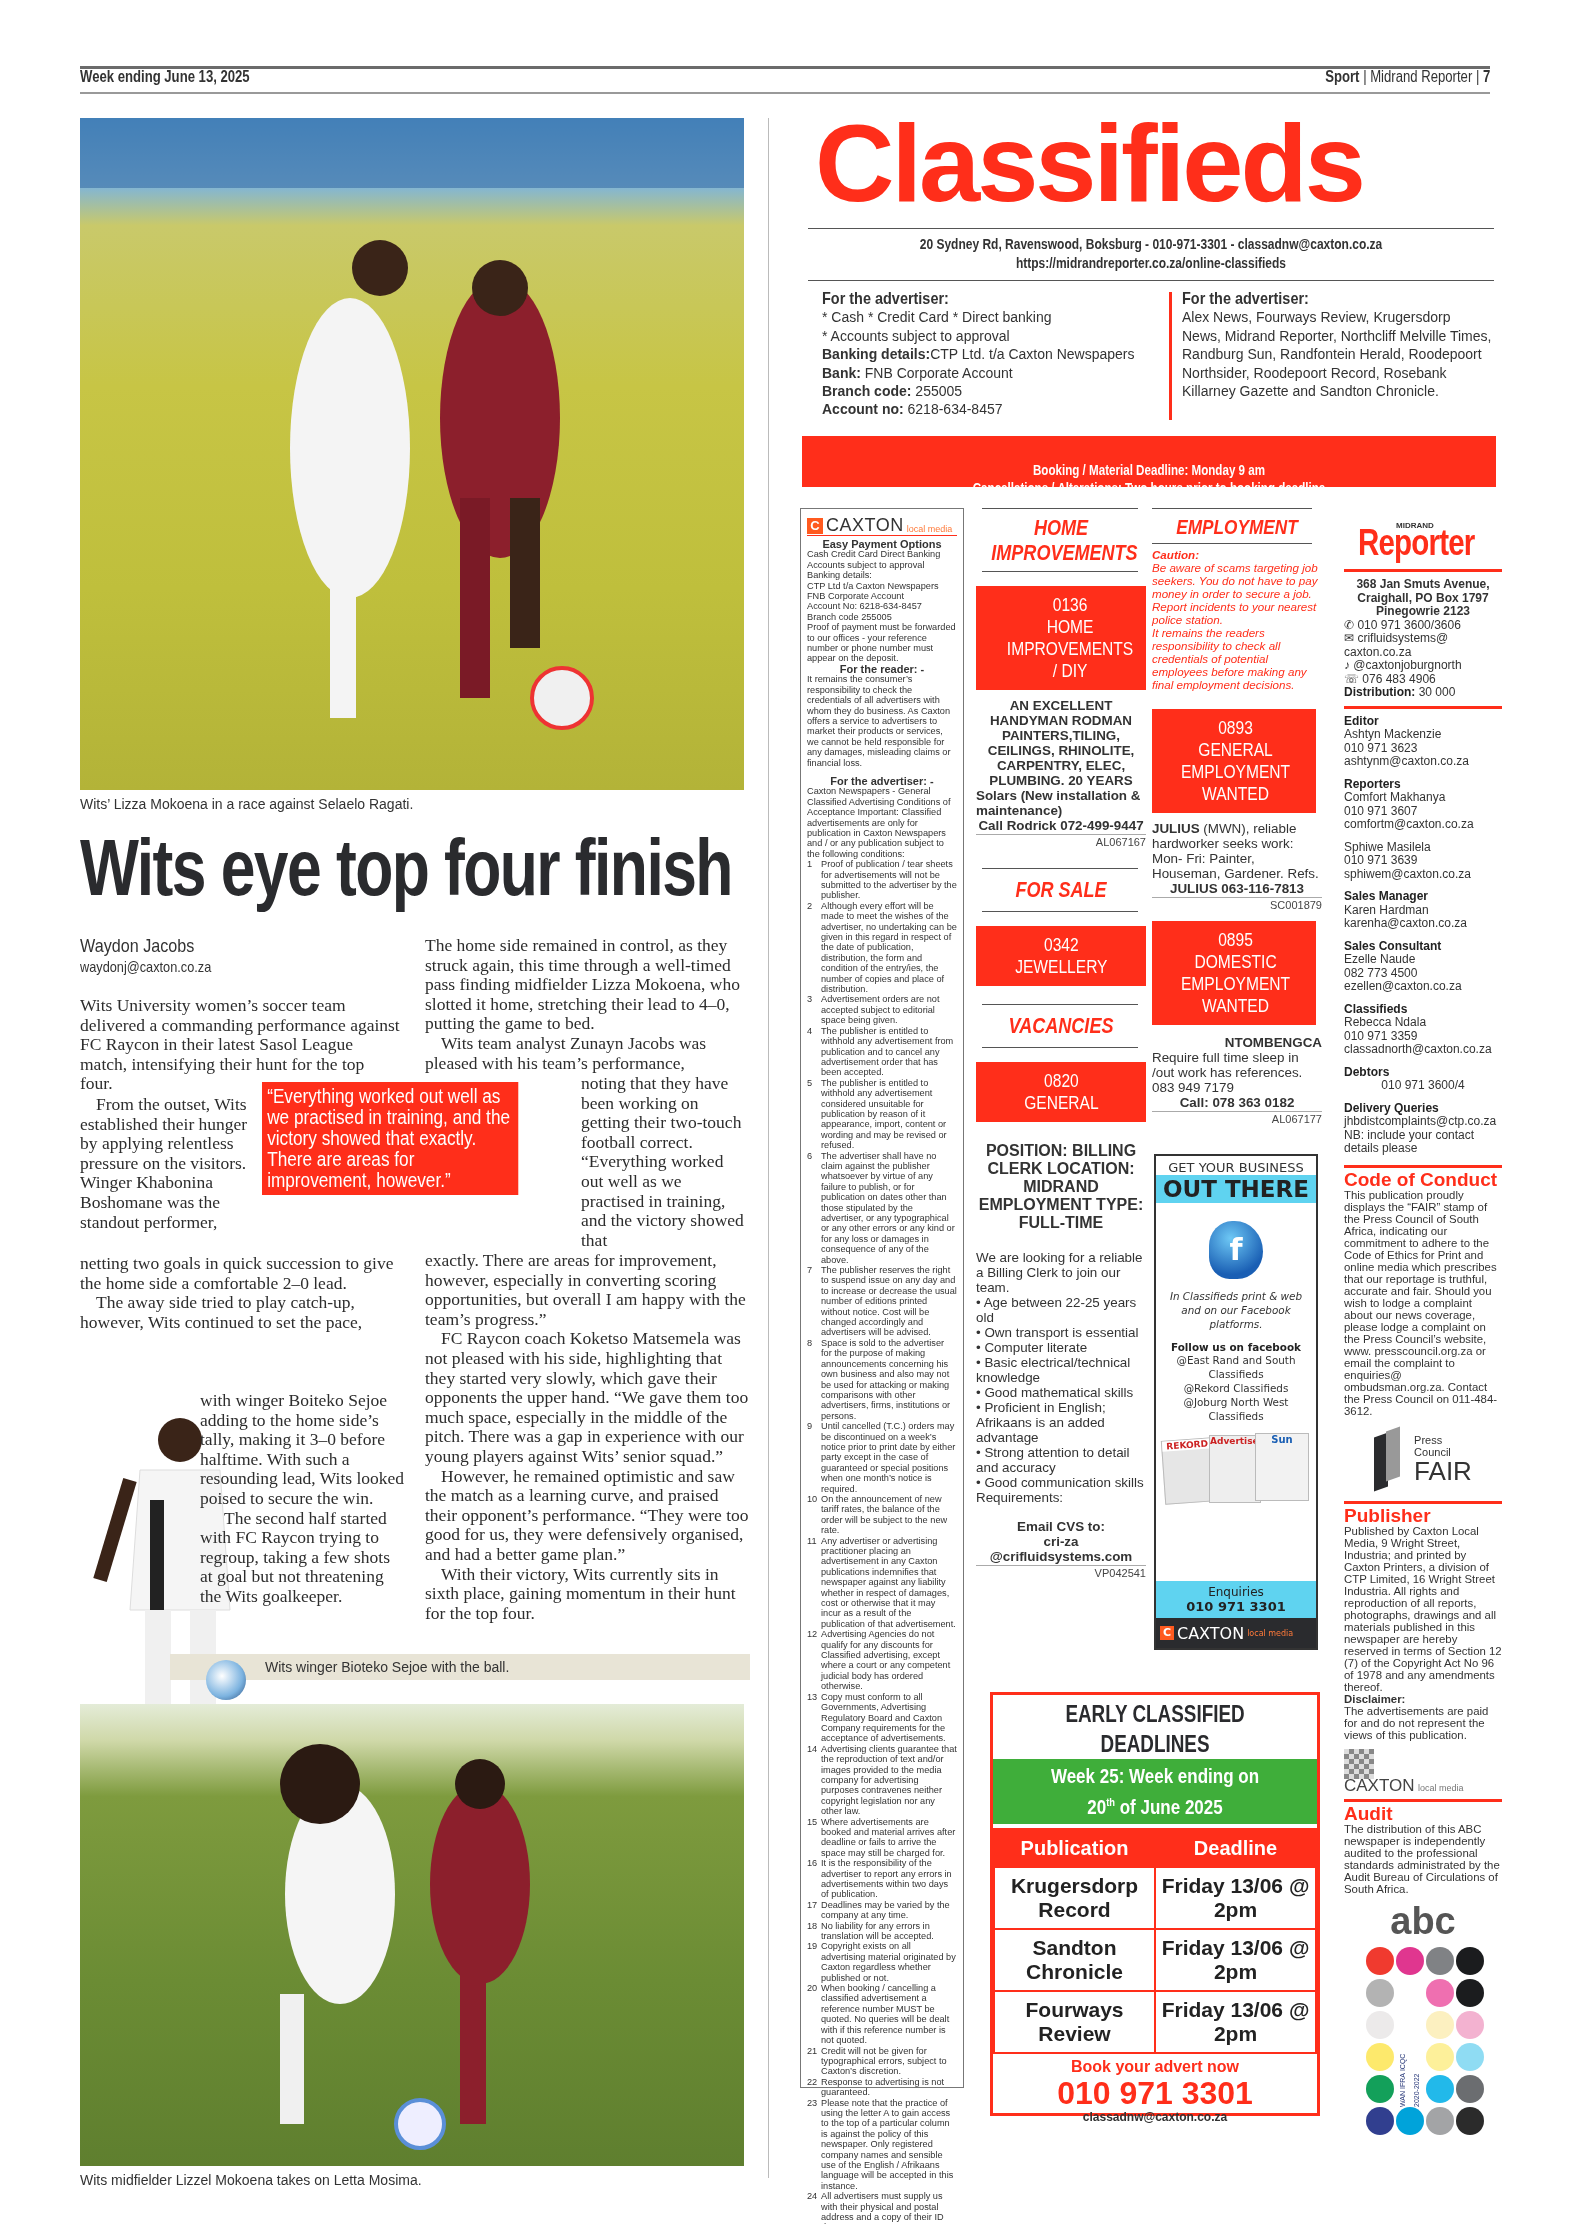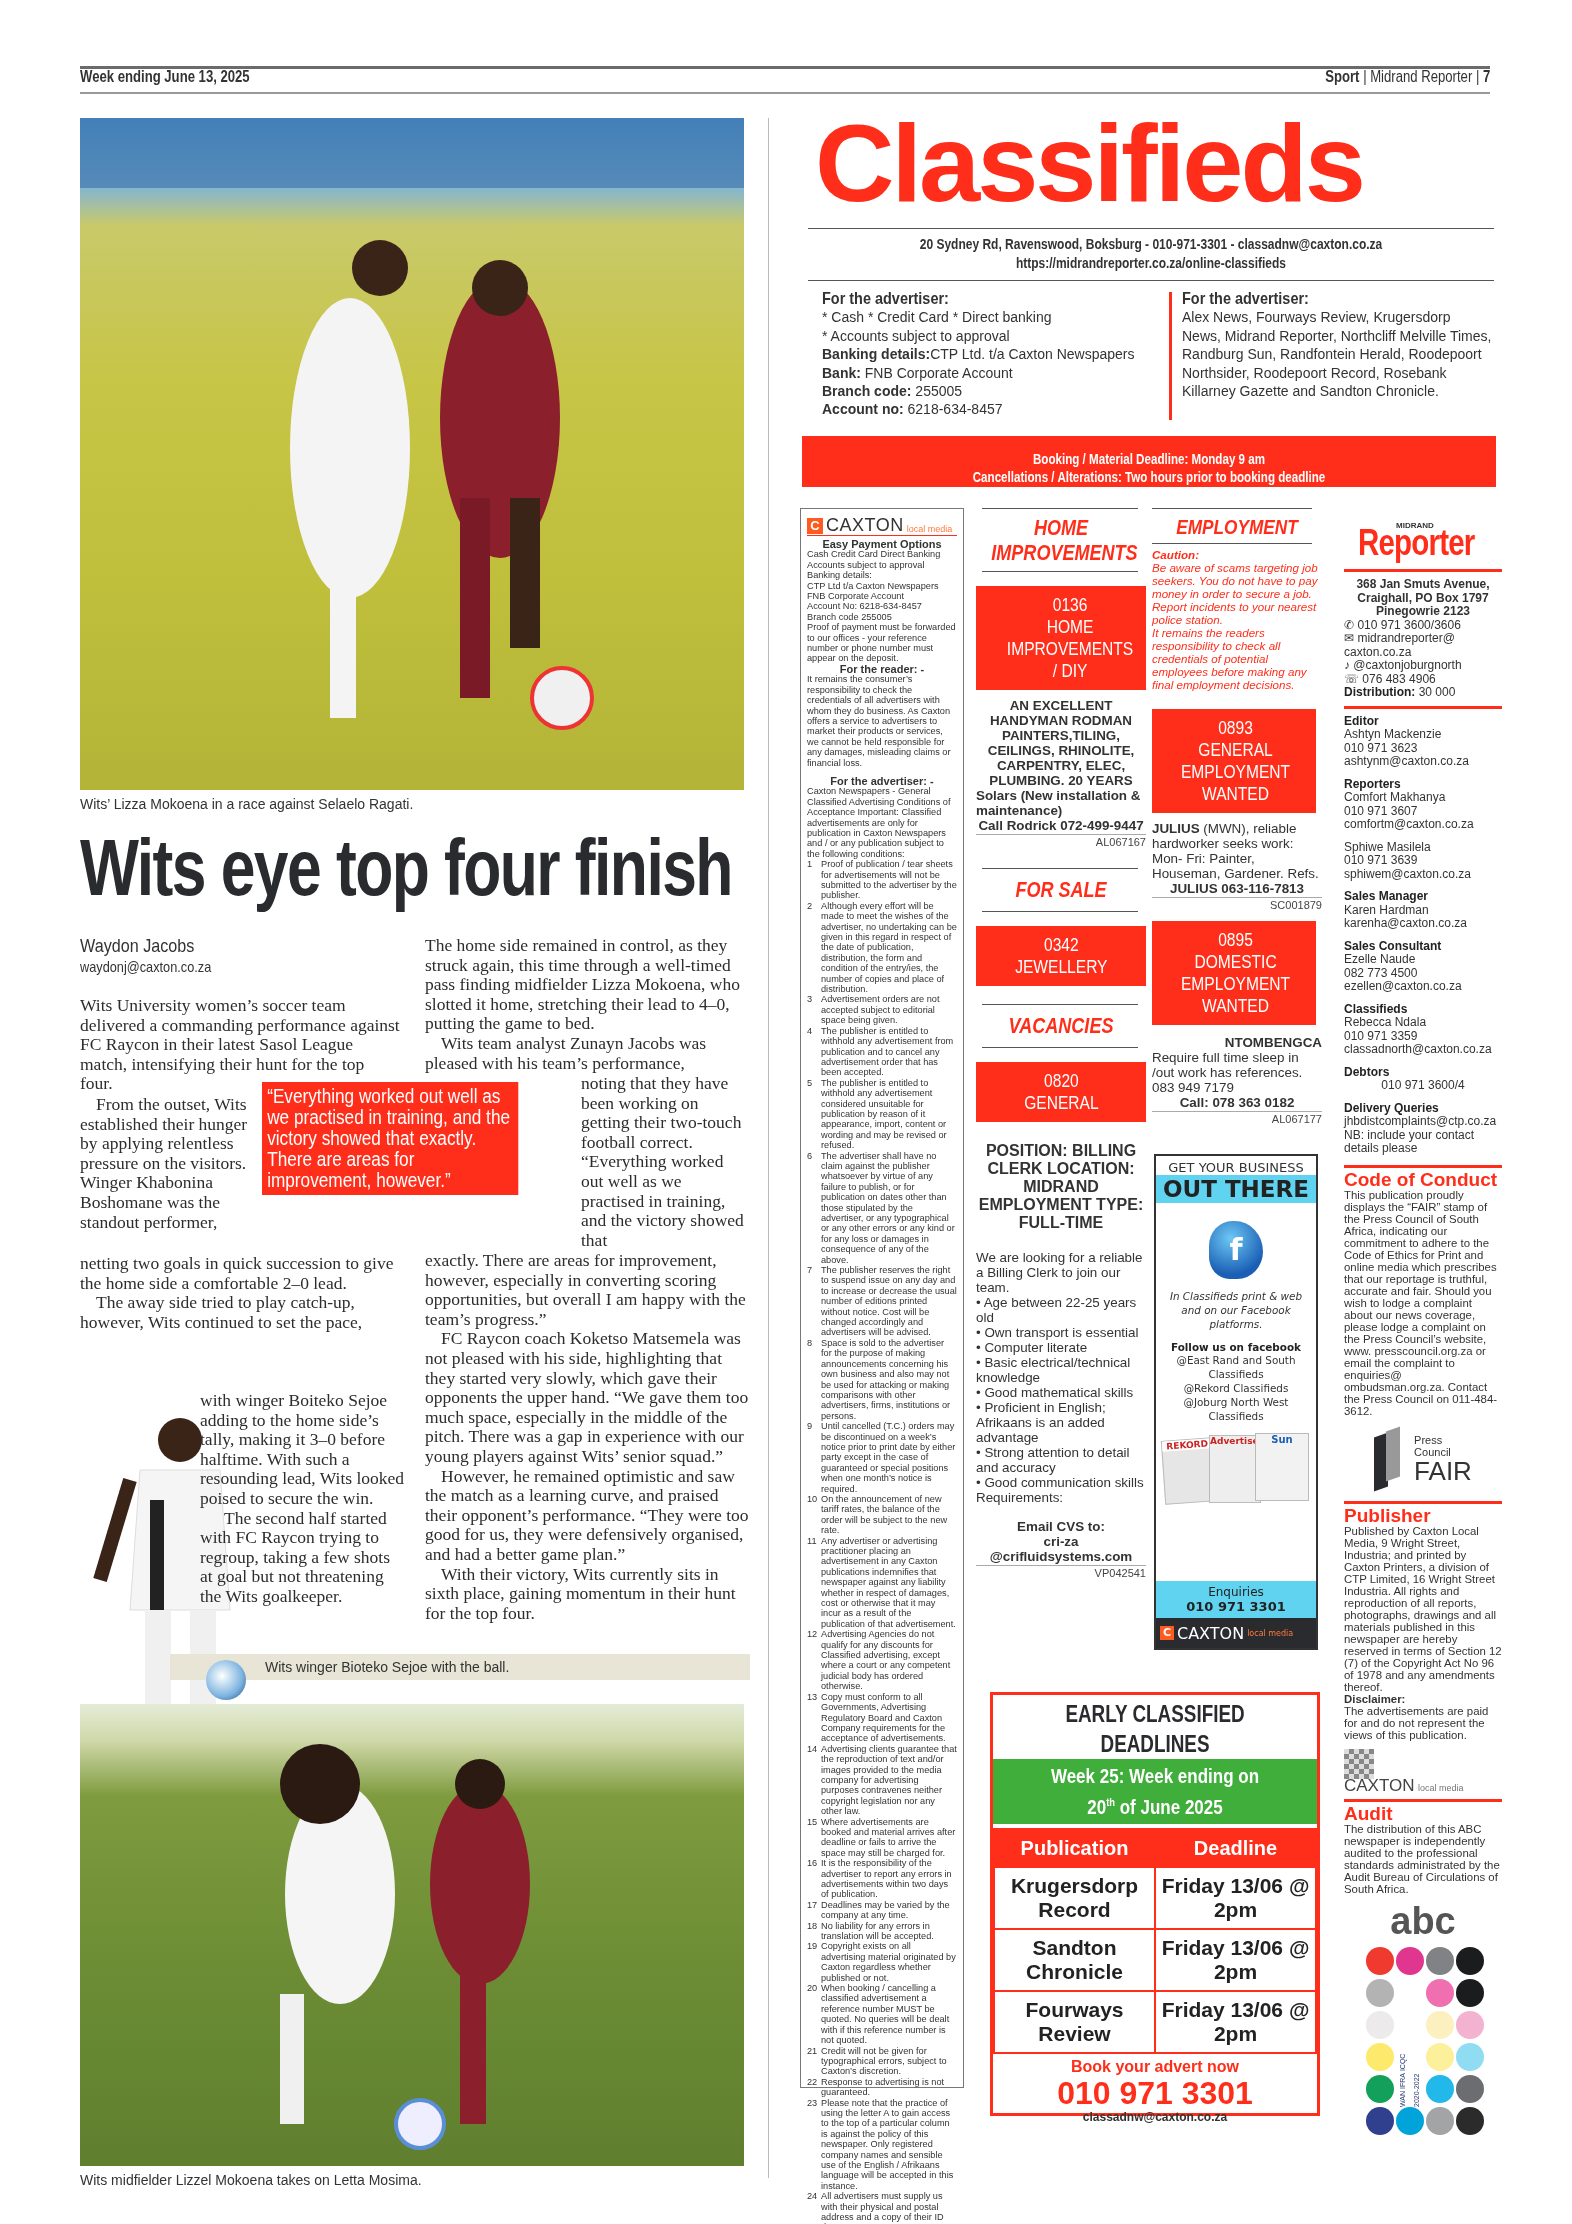--- a/index.html
+++ b/index.html
@@ -142,21 +142,21 @@
   <div><b>Bank:</b><span> FNB Corporate Account</span></div>
   <div><b>Branch code:</b><span> 255005</span></div>
   <div><b>Account no:</b><span> 6218-634-8457</span></div>
 </div>
 <div class="abs" style="left:1169px;top:292px;width:3px;height:128px;background:#ff2e1a"></div>
 <div class="abs" style="left:1182px;top:290px;width:310px;font-size:14px;line-height:18.4px;color:#333">
   <div style="font-weight:bold;font-size:17px;transform:scaleX(.85);transform-origin:left">For the advertiser:</div>
   <div>Alex News, Fourways Review, Krugersdorp News, Midrand Reporter, Northcliff Melville Times, Randburg Sun, Randfontein Herald, Roodepoort Northsider, Roodepoort Record, Rosebank Killarney Gazette and Sandton Chronicle.</div>
 </div>
 
-<div class="redbar" style="left:802px;top:436px;width:694px;height:51px;padding-top:14px;font-weight:bold;font-size:14.5px;line-height:18px">
+<div class="redbar" style="left:802px;top:436px;width:694px;height:51px;padding-top:25px;font-weight:bold;font-size:14.5px;line-height:18px">
   <div style="transform:scaleX(.8)">Booking / Material Deadline: Monday 9 am</div>
   <div style="transform:scaleX(.8)">Cancellations / Alterations: Two hours prior to booking deadline</div>
 </div>
 
 <div class="caxbox">
   <div style="display:flex;align-items:flex-end;gap:3px;border-bottom:1.5px solid #ff2e1a;padding-bottom:1px;margin:4px 0 3px">
     <span style="width:16px;height:16px;background:#ff5a1f;color:#fff;font-weight:bold;font-size:13px;line-height:16px;text-align:center">C</span>
     <span style="font-size:18px;line-height:17px;color:#333;letter-spacing:.5px">CAXTON</span>
     <span style="font-size:9px;color:#ff7a3a">local media</span>
   </div>
@@ -409,21 +409,21 @@
 </div>
 
 <div class="rt" style="top:515px">
   <div style="text-align:center;position:relative;height:48px">
     <span style="position:absolute;left:52px;top:4px;font-size:8px;font-weight:bold;color:#333">MIDRAND</span>
     <span style="position:absolute;left:14px;top:10px;font-weight:bold;font-size:36px;line-height:36px;color:#ff2e1a;letter-spacing:-1px;transform:scaleX(.82);transform-origin:left">Reporter</span>
   </div>
   <div style="height:3px;background:#ff2e1a;margin:6px 0"></div>
   <div style="font-weight:bold;text-align:center;font-size:12px">368 Jan Smuts Avenue, Craighall, PO Box 1797 Pinegowrie 2123</div>
   <div><span>✆ </span><span>010 971 3600/3606</span></div>
-  <div><span>✉ </span><span>midrandreporter@ caxton.co.za</span></div>
+  <div><span>✉ </span><span>crifluidsystems@ caxton.co.za</span></div>
   <div><span>♪ </span><span>@caxtonjoburgnorth</span></div>
   <div><span>☏ </span><span>076 483 4906</span></div>
   <div><b>Distribution:</b><span> 30 000</span></div>
   <div style="height:3px;background:#ff2e1a;margin:6px 0"></div>
   <div id="staff-list">
       <div style="margin-bottom: 9px;">
         <b style="display: block;">Editor</b>
         <div style="white-space: pre-line;">Ashtyn Mackenzie
 010 971 3623
 ashtynm@caxton.co.za</div>

